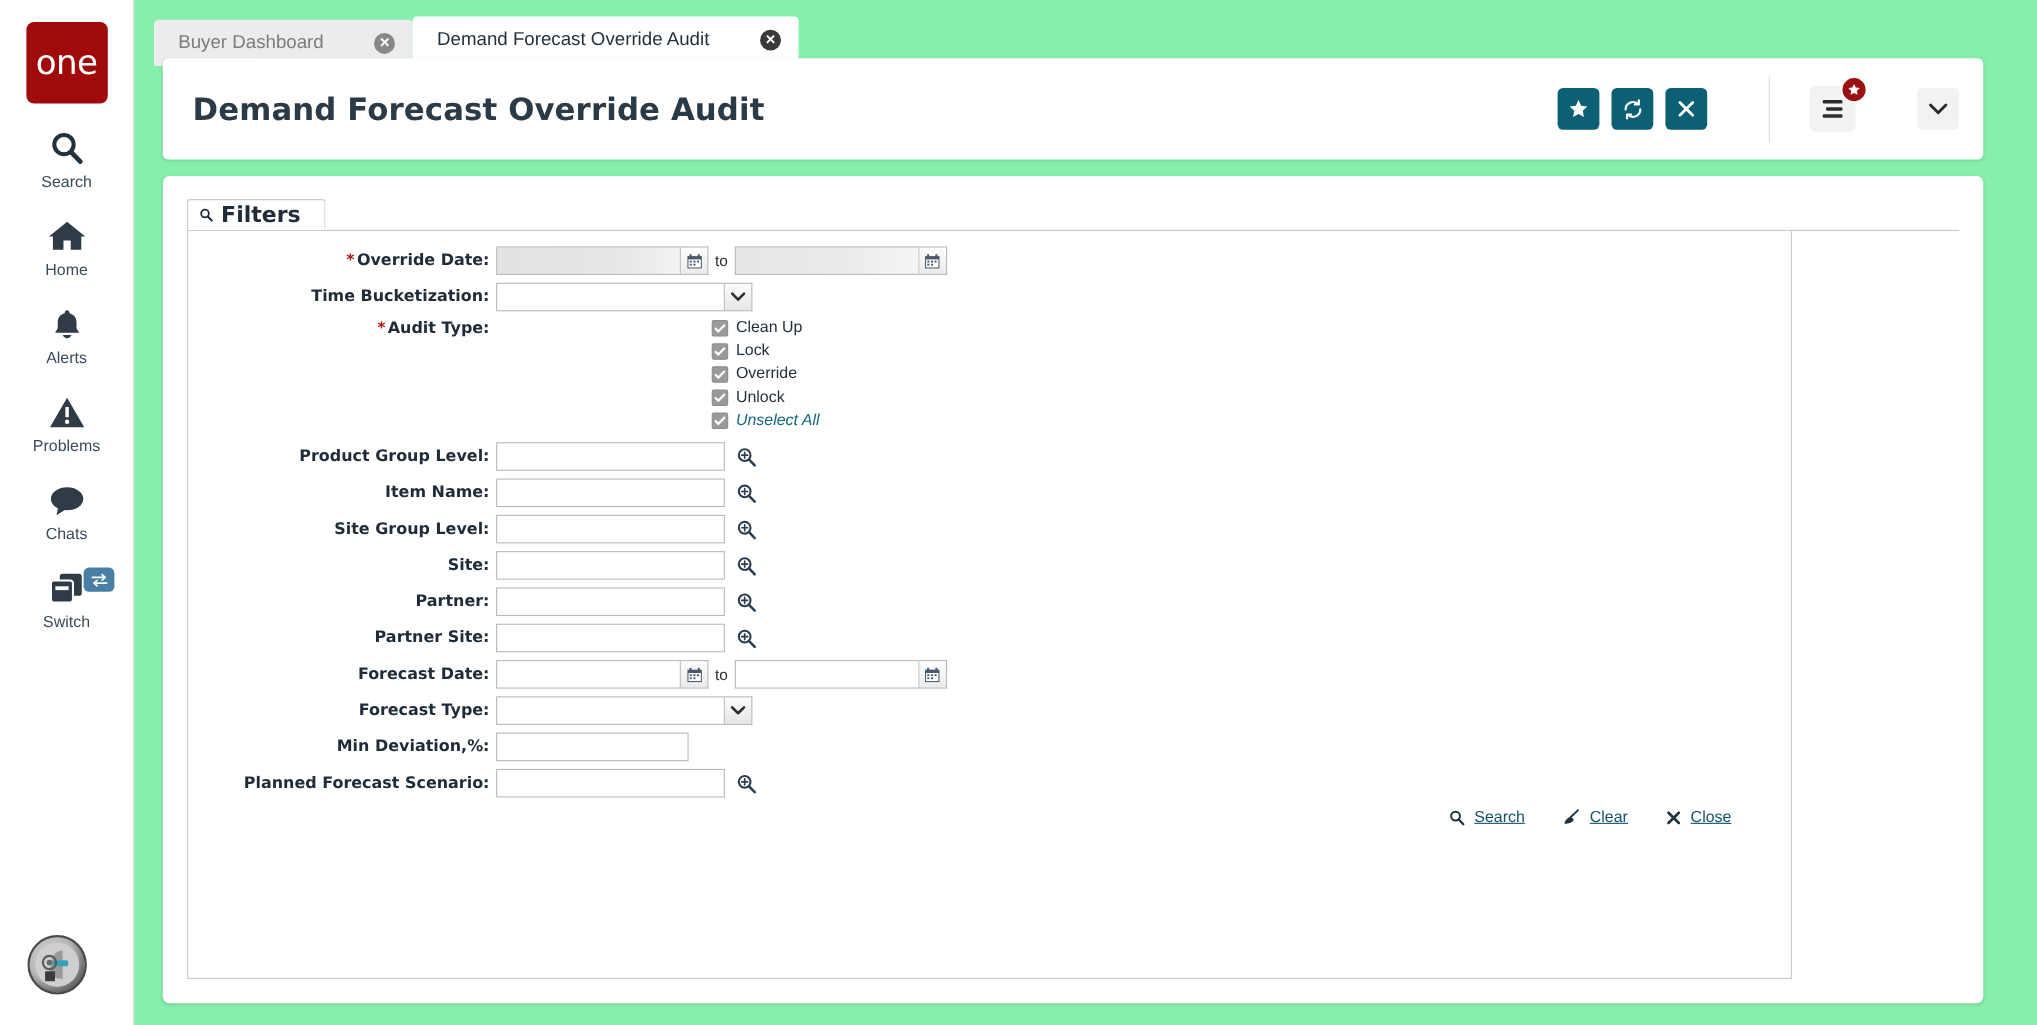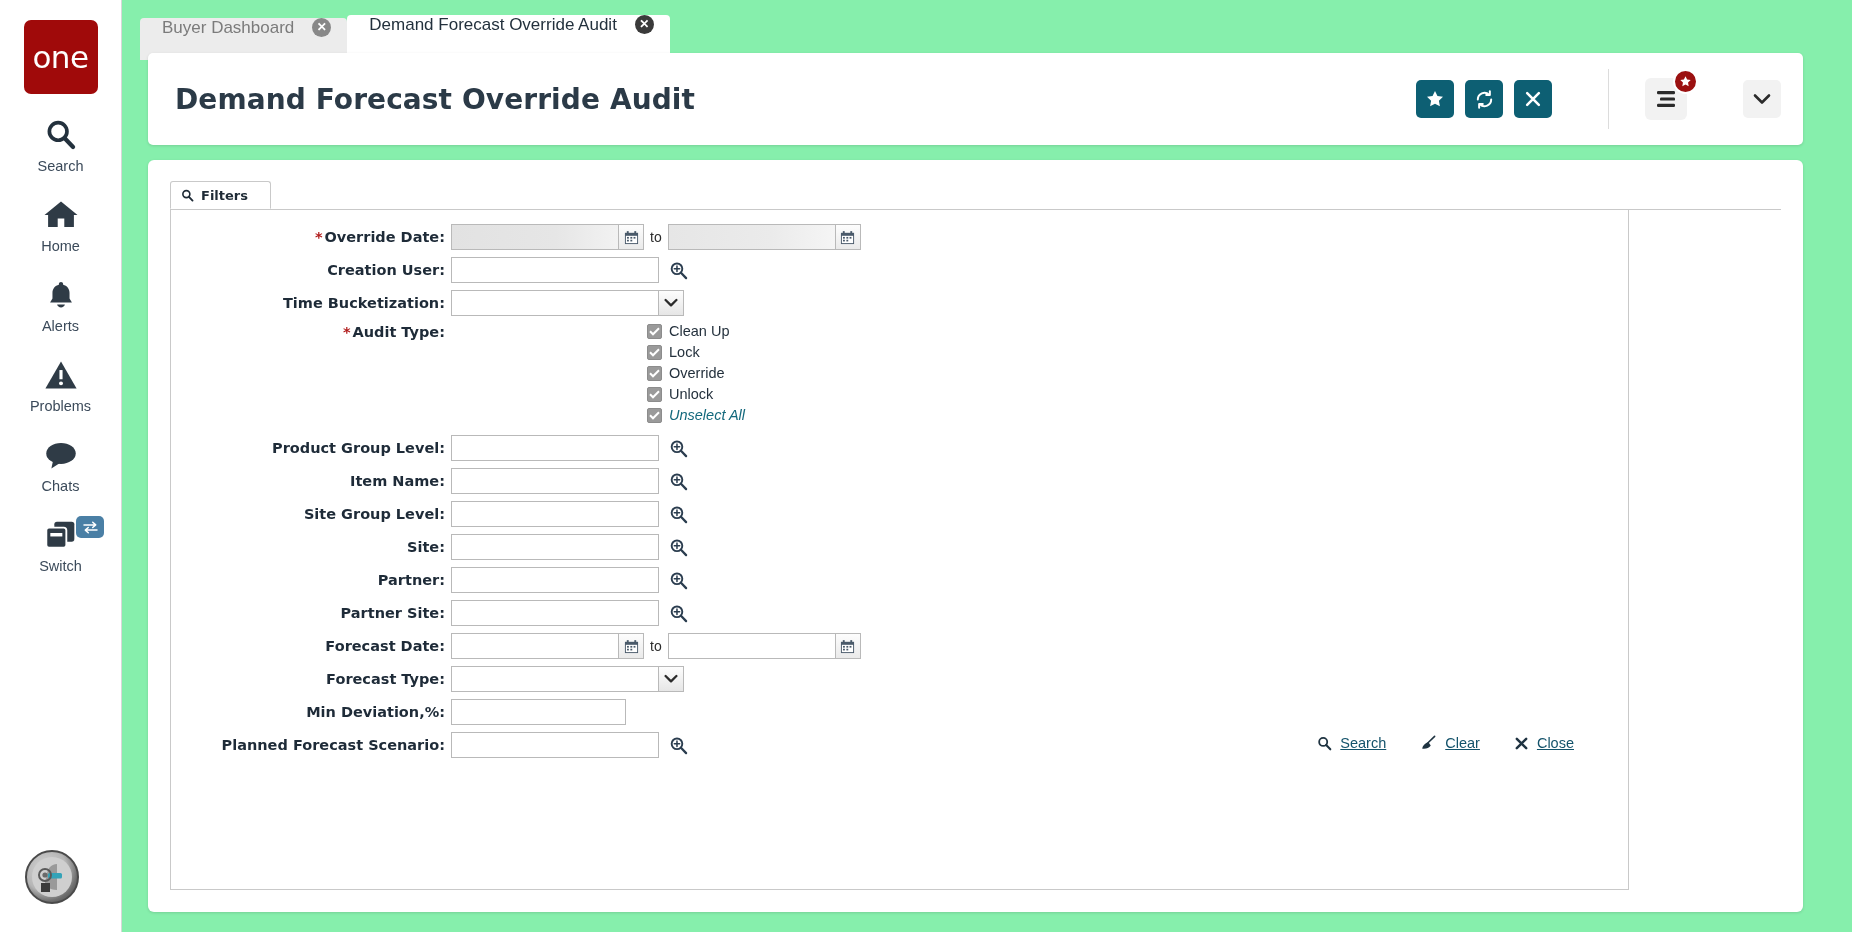--- a/index.html
+++ b/index.html
@@ -48,24 +48,24 @@
     display:flex; align-items:center; justify-content:center;
     overflow:hidden;
   }
 
   
   #tabbar {
     position: absolute; left: 140px; top: 14px; height: 46px;
     display: flex; align-items: flex-end;
   }
   .tab {
-    height: 42px; display: flex; 
+    height: 42px; display: flex; align-items: center;
     padding: 0 16px 0 22px; font-size: 17px;
     border-top-left-radius: 4px; border-top-right-radius: 4px;
-    cursor: pointer; white-space: nowrap;
+    cursor: pointer; white-space: nowrap; gap: 28px;
   }
   .tab.inactive { background: #ececec; color: #7b7b7b; }
   .tab.active {
     background: #ffffff; color: #23313d;
     border-bottom: 3px solid #0d5f73; height: 45px;
   }
   .tab-close {
     margin-left: 18px; width: 19px; height: 19px; border-radius: 50%;
     background: #3a3a3a; color: #fff; font-size: 12px; line-height: 19px;
     text-align: center; font-weight: bold; flex: none;
@@ -125,21 +125,21 @@
   }
   #filters-tabstrip {
     position:absolute; left: 22px; top: 22px; width: 1611px; height: 28px;
     border-bottom: 1px solid #c9c9c9;
     display:flex; align-items:flex-end;
   }
   #filters-tab {
     height: 28px; border: 1px solid #c9c9c9; border-bottom: 1px solid #fff;
     background:#fff; border-top-left-radius:3px; border-top-right-radius:3px;
     padding: 0 22px 0 10px; display:flex; align-items:center; gap:7px;
-    font-size: 13px; font-weight: bold; color:#1f2b36; cursor:pointer;
+    font-size: 20px; font-weight: bold; color:#1f2b36; cursor:pointer;
     font-family: "DejaVu Sans", sans-serif;
   }
   #filters-body {
     position:absolute; left:22px; top:50px; width:1459px; bottom: 22px;
     border:1px solid #c9c9c9; border-top:none;
   }
 
   
   .frow { display:flex; align-items:center; margin-top: 7px; }
   .flabel {
@@ -397,31 +397,20 @@
               <rect x="11" y="1.2" width="2" height="3" fill="#4a5a6a"></rect>
               <rect x="3.2" y="7.4" width="2" height="1.8" fill="#4a5a6a"></rect>
               <rect x="6.8" y="7.4" width="2" height="1.8" fill="#4a5a6a"></rect>
               <rect x="10.2" y="7.4" width="2" height="1.8" fill="#4a5a6a"></rect>
               <rect x="3.2" y="10.4" width="2" height="1.8" fill="#4a5a6a"></rect>
               <rect x="6.8" y="10.4" width="2" height="1.8" fill="#4a5a6a"></rect>
             </svg>
         </div>
       </div>
 
-      <div class="frow">
-        <div class="flabel">Creation User:</div>
-        <input class="ftxt w-std" type="text" value="" style="">
-        <span class="mag">
-          <svg width="19" height="19" viewBox="0 0 20 20">
-              <circle cx="8.4" cy="8.2" r="5.6" fill="none" stroke="#2b3d4f" stroke-width="2"></circle>
-              <path d="M8.4 5.4v5.6M5.6 8.2h5.6" stroke="#2b3d4f" stroke-width="1.6" stroke-linecap="round"></path>
-              <line x1="12.6" y1="12.4" x2="18" y2="18" stroke="#2b3d4f" stroke-width="2.4" stroke-linecap="round"></line>
-            </svg>
-        </span>
-      </div>
 
       <div class="frow">
         <div class="flabel">Time Bucketization:</div>
         <input class="ftxt w-std" type="text" value="" style="">
         <div class="dd-btn">
           <svg width="14" height="10" viewBox="0 0 14 10">
               <path d="M1.6 2 L7 7.4 L12.4 2" fill="none" stroke="#2b2b2b" stroke-width="2.3" stroke-linecap="round" stroke-linejoin="round"></path>
             </svg>
         </div>
       </div>

